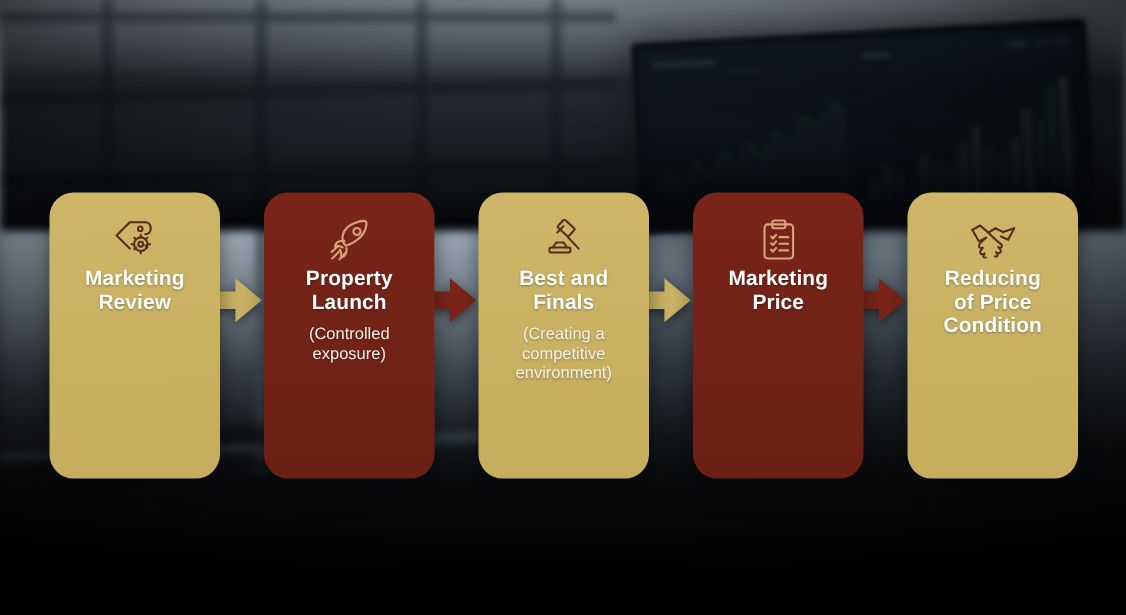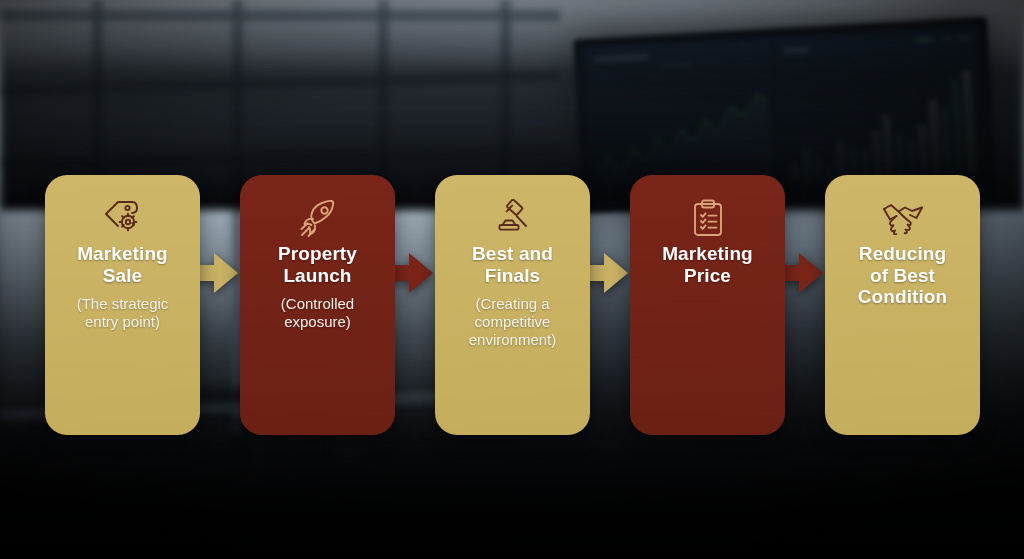--- a/index.html
+++ b/index.html
@@ -265,25 +265,21 @@
           <circle cx="25.5" cy="9" r="2.1"></circle>
           <circle cx="26" cy="23" r="6.2"></circle>
           <circle cx="26" cy="23" r="2.2"></circle>
           <path d="M26 14.6 V17 M26 29 V31.4 M17.6 23 H20 M32 23 H34.4
                    M20.1 17.1 L21.8 18.8 M30.2 24.2 L31.9 25.9
                    M31.9 17.1 L30.2 18.8 M21.8 25.9 L20.1 27.6"></path>
         </svg>
       </div>
       <div class="title">
         <div>Marketing</div>
-        <div>Sale</div>
-      </div>
-      <div class="sub">
-        <div>(The strategic</div>
-        <div>entry point)</div>
+        <div>Review</div>
       </div>
     </div>
 
     <div class="card" style="left:240px; background:linear-gradient(178deg,#7a2519 0%,#6b2014 100%);">
       <div class="icon">
         <svg width="40" height="38" viewBox="0 0 40 38" fill="none" stroke="#d9a477" stroke-width="1.9" stroke-linecap="round" stroke-linejoin="round">
           <path d="M16.5 24.5 C10 18 14 8 24 4 C34 0 36 2 35 6 C33.5 16 24 22 16.5 24.5 Z"></path>
           <circle cx="26.5" cy="11.5" r="3.2"></circle>
           <path d="M15 20 C10.5 19.5 7.5 21 6.5 25 C10 24.5 12.5 25 13.5 26"></path>
           <path d="M17 26.5 C17.5 31 16 34 12 35 C12.5 31.5 12 29 11 28"></path>
@@ -347,19 +343,19 @@
           <path d="M15.5 15 C13 17 11 19 9.5 21 C8.3 22.6 9.2 24.6 11.2 24.4"></path>
           <path d="M12.5 24.2 C11.5 25.4 10.8 26.4 10.3 27.3 C9.5 28.8 10.6 30.4 12.4 30"></path>
           <path d="M14 29.4 C13.5 30.3 13.2 31 13 31.6 C12.6 32.8 13.8 33.8 15.2 33.2"></path>
           <path d="M17.5 10.5 L22 15 C24 17 26.5 19.2 29 21 C30.6 22.2 29.8 24.4 27.8 24"></path>
           <path d="M26.5 23.6 C27.6 24.8 28.3 25.7 28.7 26.5 C29.4 27.9 28.2 29.4 26.5 28.9"></path>
           <path d="M24.5 28.4 C25.2 29.2 25.6 29.9 25.8 30.5 C26.2 31.7 25 32.7 23.6 32.1"></path>
         </svg>
       </div>
       <div class="title">
         <div>Reducing</div>
-        <div>of Best</div>
+        <div>of Price</div>
         <div>Condition</div>
       </div>
     </div>
 
   </div>
 </div>
 
 </body></html>

